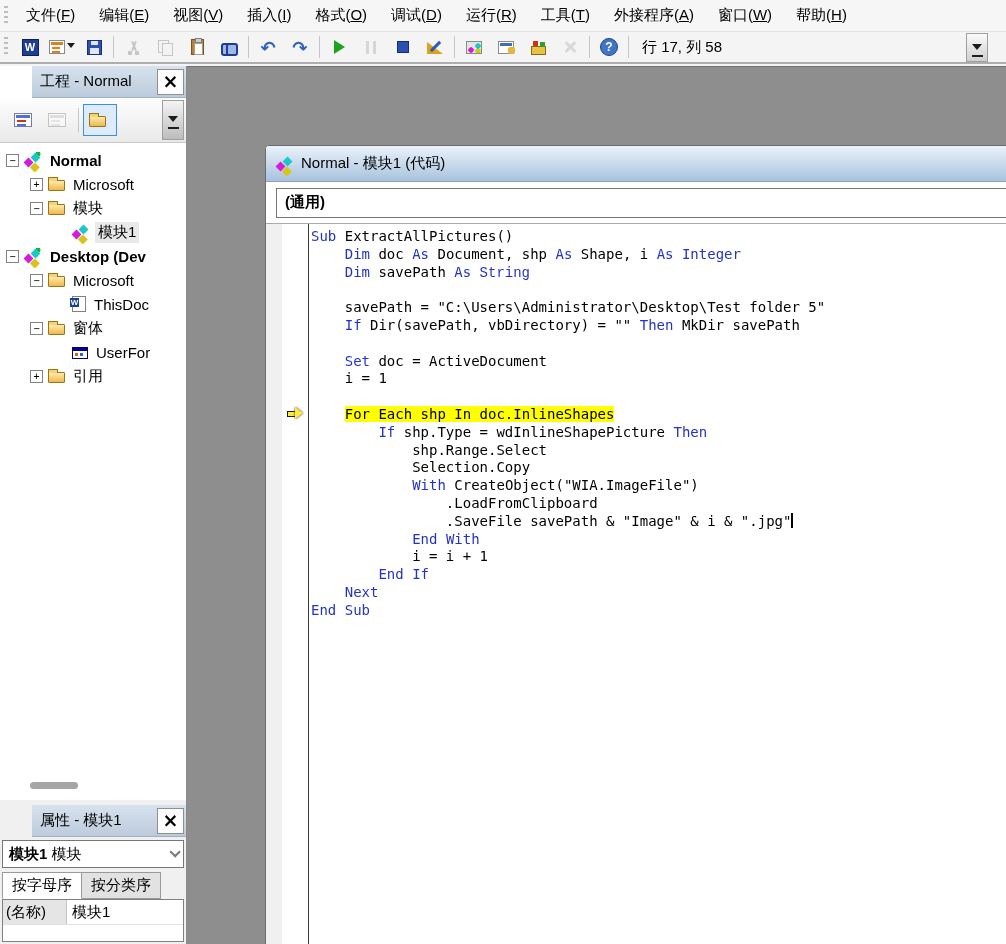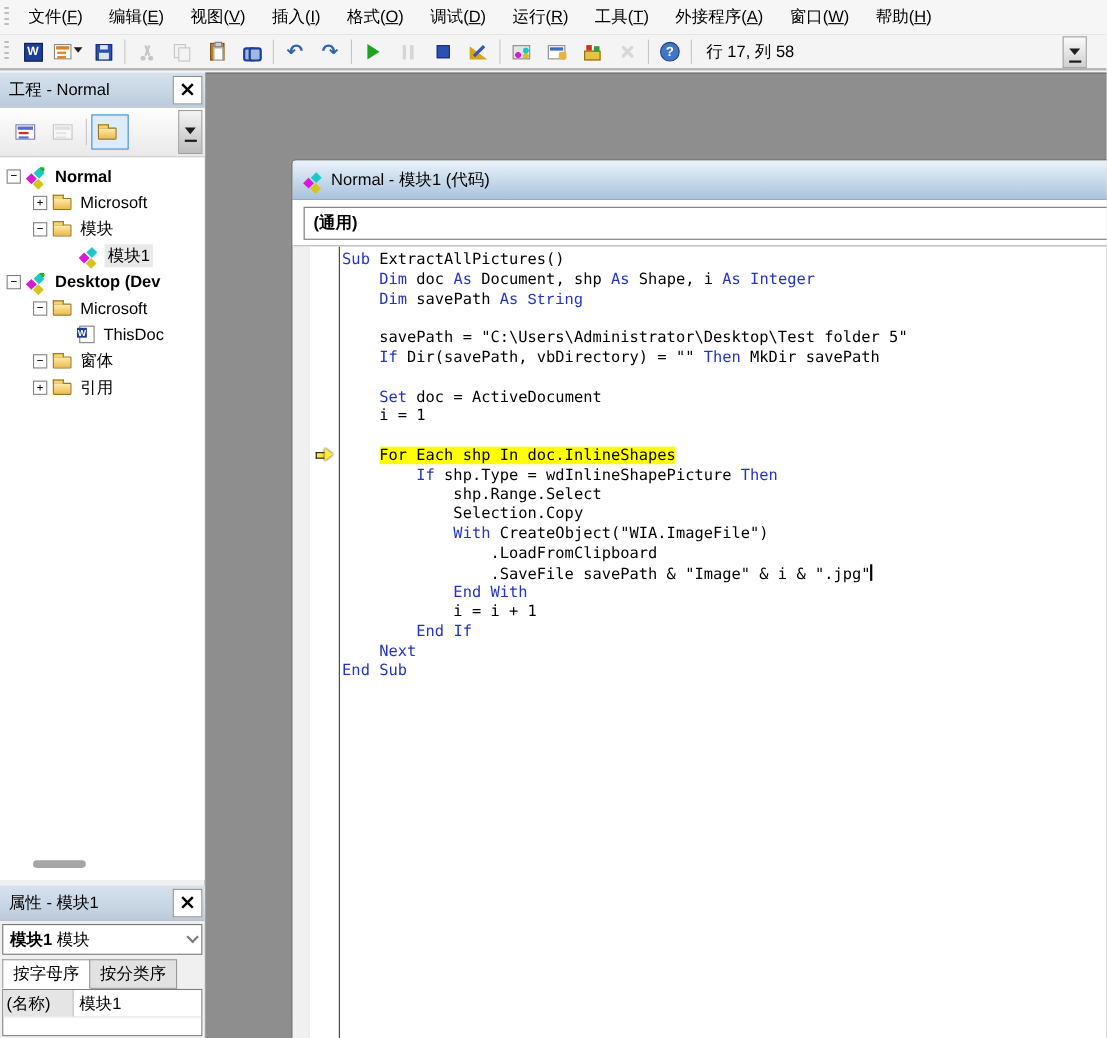--- a/index.html
+++ b/index.html
@@ -75,21 +75,21 @@
   .i-help { width:18px; height:18px; border-radius:50%; background:#3f76c8; border:1px solid #23447e;
     color:#fff; font:bold 12px "Liberation Sans",sans-serif; text-align:center; line-height:16px; }
   .i-help::before { content:"?"; }
 
   
   .main { position:absolute; top:66px; left:0; right:0; bottom:0; display:flex; }
   .dock { width:187px; background:#f0f0f0; border-right:1px solid #8a8a8a; position:relative; }
   .mdi { flex:1; background:#8e8e8e; border-top:1px solid #6f6f6f; position:relative; overflow:hidden; }
 
   .panel-header { height:32px; background:linear-gradient(#d7e2ee,#bccbdc); border-bottom:1px solid #9fb0c2;
-    display:flex; align-items:center; padding:0 2px 0 8px; }
+    display:flex; align-items:center; padding:0 2px 0 8px;margin-left:32px; }
   .panel-title { flex:1; white-space:nowrap; overflow:hidden; }
   .close-btn { width:27px; height:26px; background:#fdfdfd; border:1px solid #8f8f8f;
     font:bold 19px "DejaVu Sans",sans-serif; line-height:23px; text-align:center; }
 
   
   .project-panel { position:absolute; left:0; top:0; width:100%; height:734px; background:#fff; display:flex; flex-direction:column; }
   .panel-toolbar { height:45px; background:linear-gradient(#fefefe,#e9e9e9); border-bottom:1px solid #c9c9c9;
     display:flex; align-items:center; padding-left:6px; position:relative; }
   .pbtn { width:34px; height:32px; display:flex; align-items:center; justify-content:center; border:1px solid transparent; }
   .pbtn.selected { border:1px solid #3d8edb; background:#ddecfa; }
@@ -320,20 +320,24 @@
           </div>
           <div class="tree-row" style="padding-left: 72px;">
             <span class="ti ti-worddoc"></span>
             <span class="tree-label">ThisDoc</span>
           </div>
           <div class="tree-row" style="padding-left: 30px;">
             <span class="expander">−</span>
             <span class="ti ti-folder"></span>
             <span class="tree-label">窗体</span>
           </div>
+          <div class="tree-row" style="padding-left: 72px;">
+            <span class="ti ti-userform"></span>
+            <span class="tree-label">UserFor</span>
+          </div>
           <div class="tree-row" style="padding-left: 30px;">
             <span class="expander">+</span>
             <span class="ti ti-folder"></span>
             <span class="tree-label">引用</span>
           </div>
         </div>
     </div>
 
     <div class="dock-splitter"></div>
 

